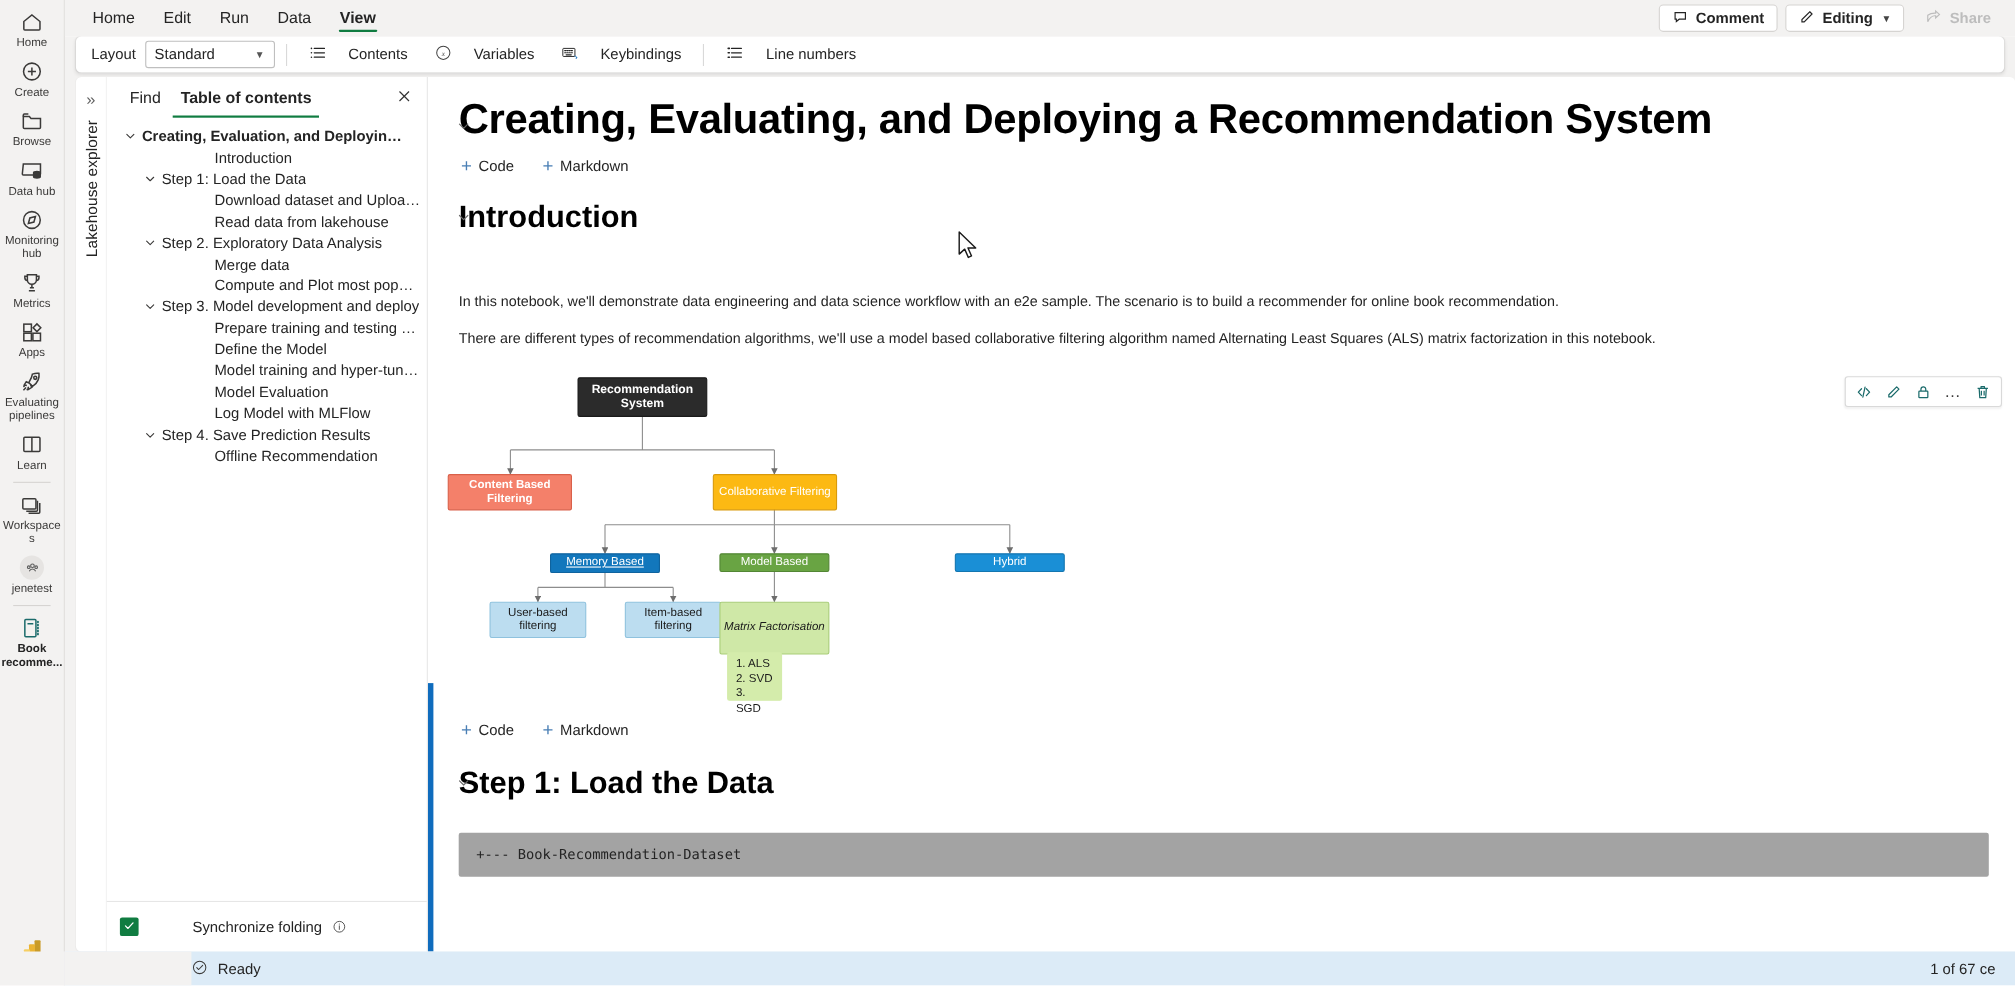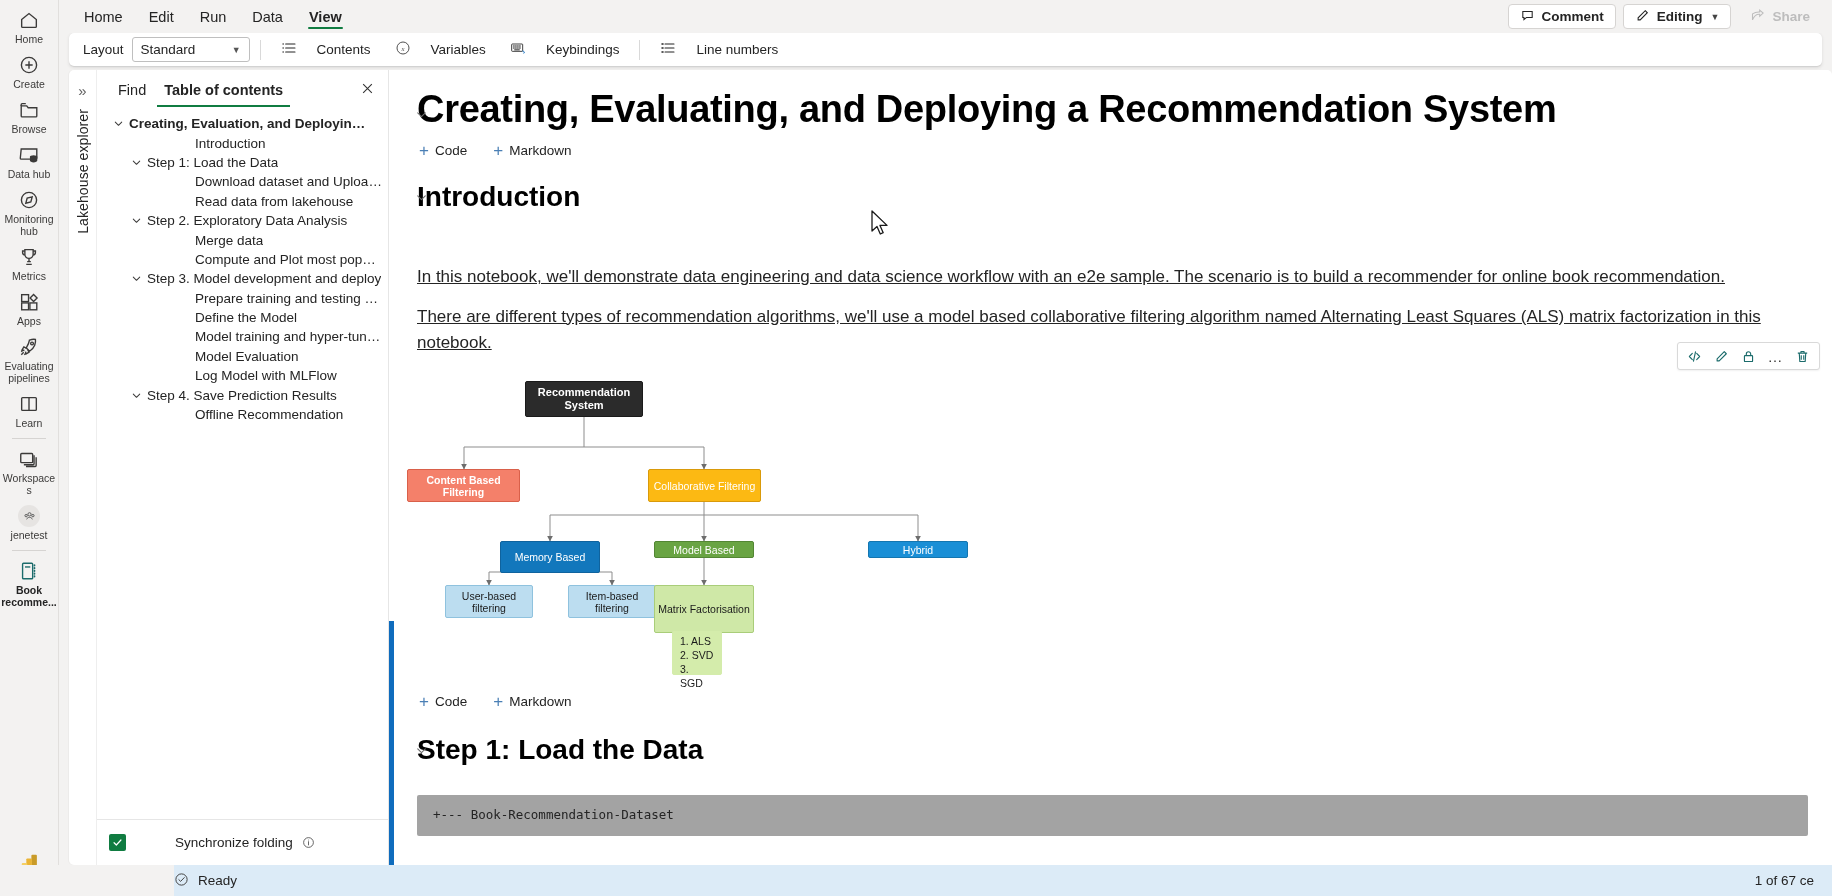--- a/index.html
+++ b/index.html
@@ -222,21 +222,21 @@
   .cell-fold svg { width: 13px; height: 13px; }
 
   .nb-h1 {
     font-size: 38px; font-weight: 700; line-height: 1.22;
     letter-spacing: -.3px; color: #000; margin: 0; padding: 8px 0 2px 0;
   }
   .nb-h2 {
     font-size: 28px; font-weight: 700; line-height: 1.25;
     color: #000; margin: 0; padding: 4px 0 2px 0;
   }
-  .nb-p { font-size: 17px; line-height: 1.55; color: #242424; margin: 0 0 13px 0; text-decoration: underline; }
+  .nb-p { font-size: 13px; line-height: 1.55; color: #242424; margin: 0 0 13px 0; }
 
   .addrow { display: flex; align-items: center; gap: 22px; padding: 6px 0 4px 0; }
   .add-btn {
     display: flex; align-items: center; gap: 6px;
     font-size: 13.5px; color: #242424; cursor: pointer; padding: 2px 2px;
   }
   .add-plus { font-size: 17px; color: #4a7fb5; line-height: 1; font-weight: 400; }
 
   
   #cell-toolbar {
@@ -751,27 +751,27 @@
                   <path d="M72,203 V216" marker-end="url(#ar)"></path>
                   <path d="M195,203 V216" marker-end="url(#ar)"></path>
                   <path d="M287,188 V216" marker-end="url(#ar)"></path>
                   <path d="M287,240 V262" marker-end="url(#ar)"></path>
                 </g>
               </svg>
 
               <div class="dnode root" style="left:108px;  top:12px;  width:118px; height:36px;">Recommendation System</div>
               <div class="dnode cbf" style="left:-10px;  top:100px; width:113px; height:33px;">Content Based Filtering</div>
               <div class="dnode cf" style="left:231px;  top:100px; width:113px; height:33px;">Collaborative Filtering</div>
-              <div class="dnode mem" style="left:83px;   top:172px; width:100px; height:32px;">Memory Based</div>
+              <div class="dnode mem" style="left:83px;   top:172px; width:100px; height:18px;text-decoration:underline;">Memory Based</div>
               <div class="dnode mod" style="left:237px;  top:172px; width:100px; height:17px;">Model Based</div>
               <div class="dnode hyb" style="left:451px;  top:172px; width:100px; height:17px;">Hybrid</div>
               <div class="dnode lblue" style="left:28px;  top:216px; width:88px;  height:33px;">User-based filtering</div>
               <div class="dnode lblue" style="left:151px; top:216px; width:88px;  height:33px;">Item-based filtering</div>
-              <div class="dnode lgreen" style="left:237px;top:216px; width:100px; height:48px;">Matrix Factorisation</div>
-              <div class="dnode list" style="left:255px;  top:262px; width:50px;  height:44px;">1. ALS<br>2. SVD<br>3. SGD</div>
+              <div class="dnode lgreen" style="left:237px;top:216px; width:100px; height:48px;font-style:italic;">Matrix Factorisation</div>
+              <div class="dnode list" style="left:244px;  top:262px; width:50px;  height:44px;">1. ALS<br>2. SVD<br>3. SGD</div>
             </div>
 
             <div class="addrow">
               <div class="add-btn">
                 <span class="add-plus">+</span>
                 <span>Code</span>
               </div>
               <div class="add-btn">
                 <span class="add-plus">+</span>
                 <span>Markdown</span>

